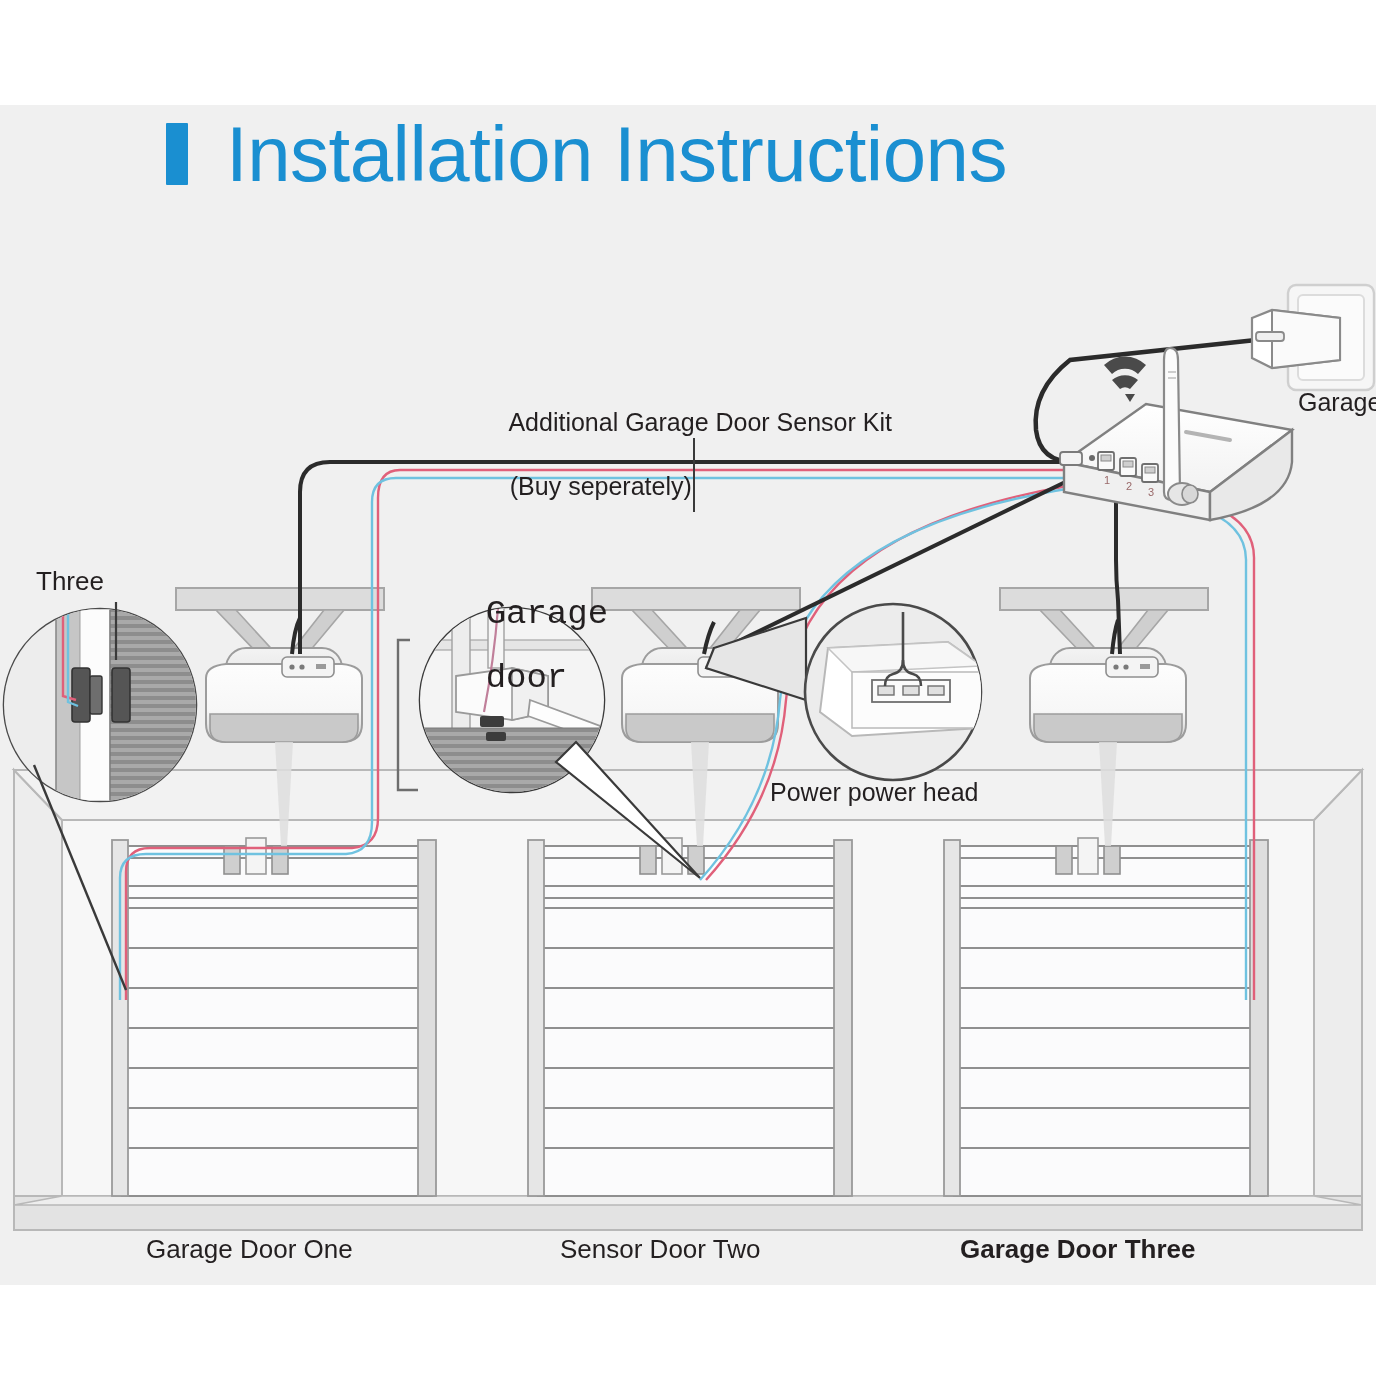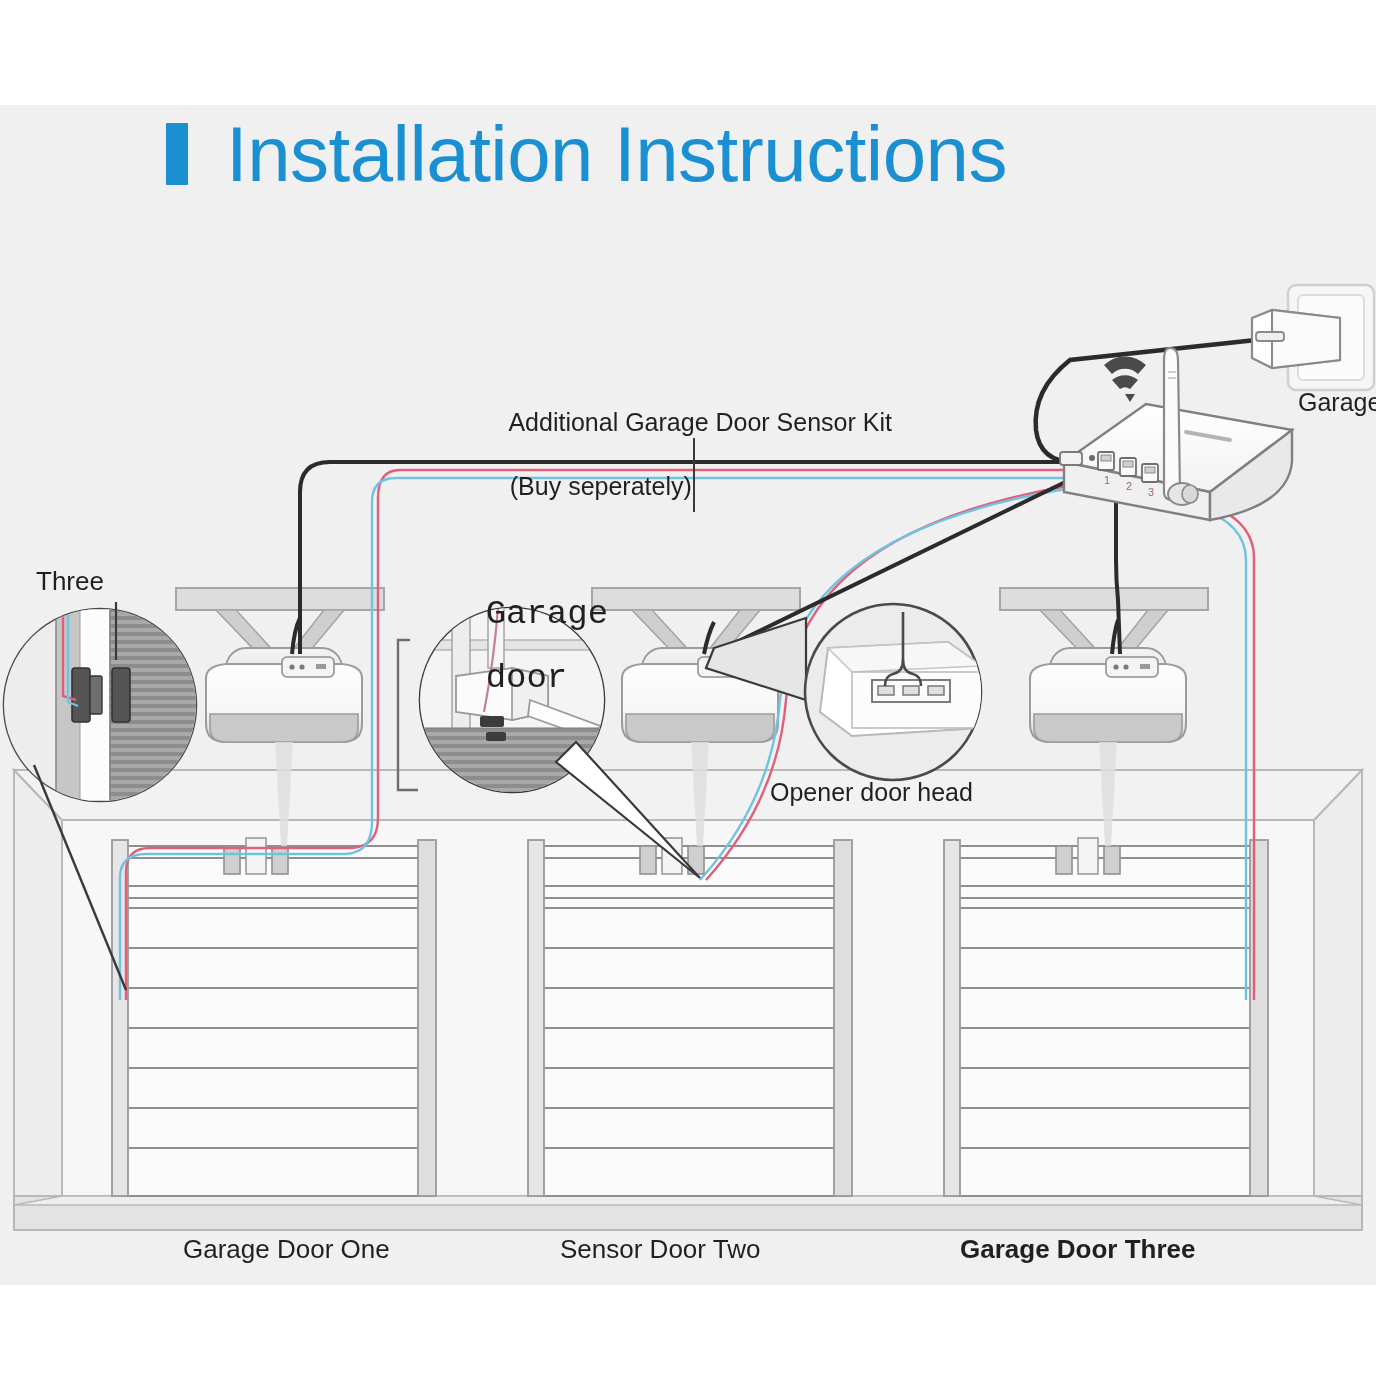--- a/index.html
+++ b/index.html
@@ -35,21 +35,21 @@
     letter-spacing:-0.5px;
     white-space:nowrap;
   }
   .txt{position:absolute;color:#231f20;white-space:pre;}
   #lbl-kit{left:482px;top:374px;font-size:25px;line-height:32px;width:440px;}
   #lbl-power{left:1298px;top:388px;font-size:25px;}
   #lbl-wall{left:36px;top:566px;font-size:26px;}
   #lbl-garagedoor{left:404px;top:566px;font-size:34px;line-height:32px;font-family:Liberation Mono, monospace;}
   #lbl-opener{left:770px;top:778px;font-size:25px;}
   .doorlabel{font-size:26px;top:1234px;position:absolute;color:#231f20;white-space:nowrap;}
-  #lbl-door1{left:146px;margin-left:37px;}
+  #lbl-door1{left:146px;}
   #lbl-door2{left:560px;}
   #lbl-door3{left:960px;font-weight:bold;}
   svg#art{position:absolute;left:0;top:0;width:1376px;height:1376px;}
 </style>
 </head>
 <body>
 
 <div id="page">
 
   <div id="canvas-band"></div>
@@ -389,19 +389,19 @@
 
   <div class="txt" id="lbl-power">Garage</div>
 
   <div class="txt" id="lbl-wall">Three</div>
 
   <div class="txt" id="lbl-garagedoor">
     <span>Garage</span><br>
     <span>door</span>
   </div>
 
-  <div class="txt" id="lbl-opener">Opener door head</div>
+  <div class="txt" id="lbl-opener">Power power head</div>
 
   <div class="doorlabel" id="lbl-door1">Garage Door One</div>
   <div class="doorlabel" id="lbl-door2">Sensor Door Two</div>
   <div class="doorlabel" id="lbl-door3">Garage Door Three</div>
 
 </div>
 
 </body></html>

